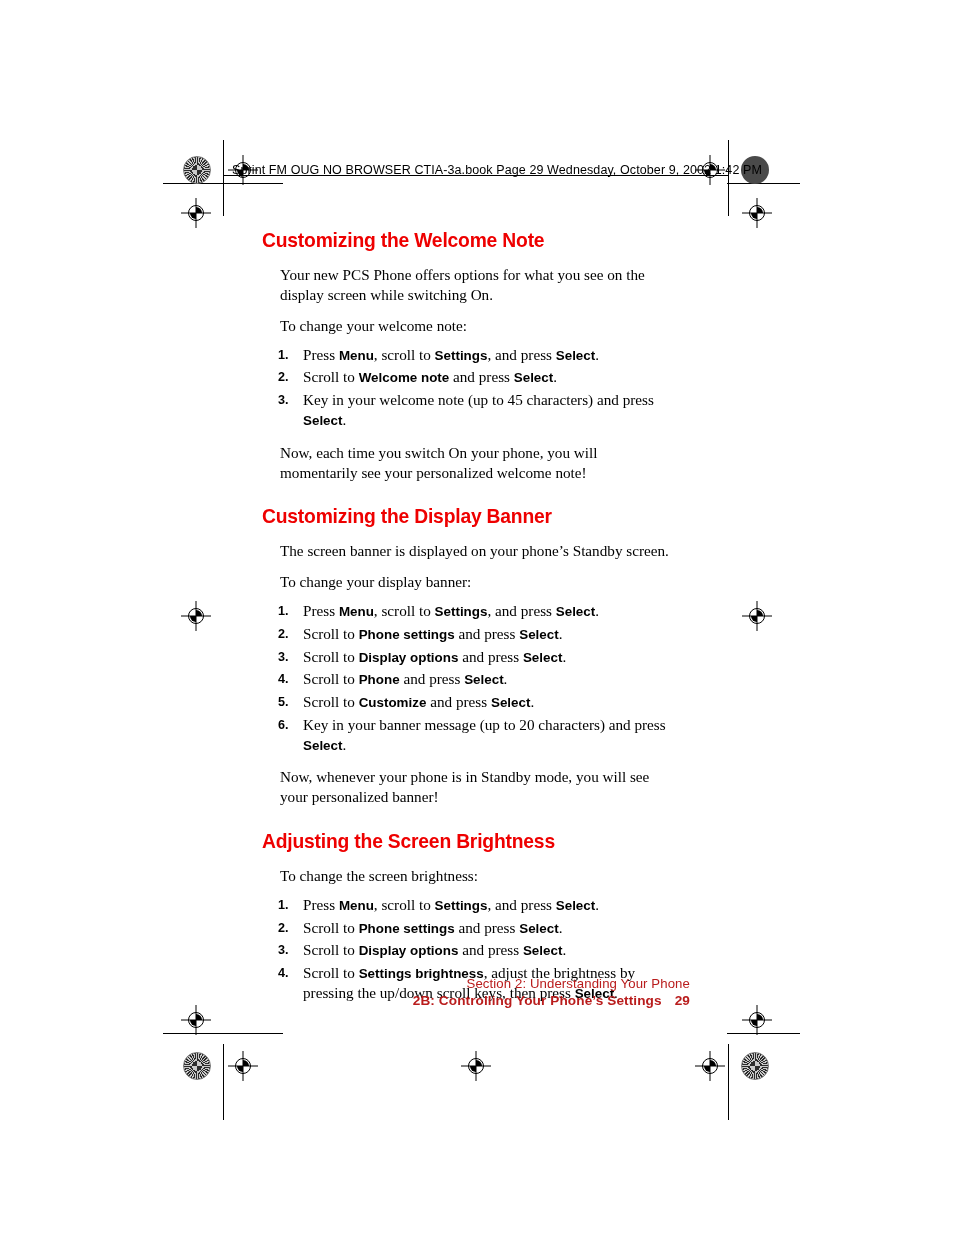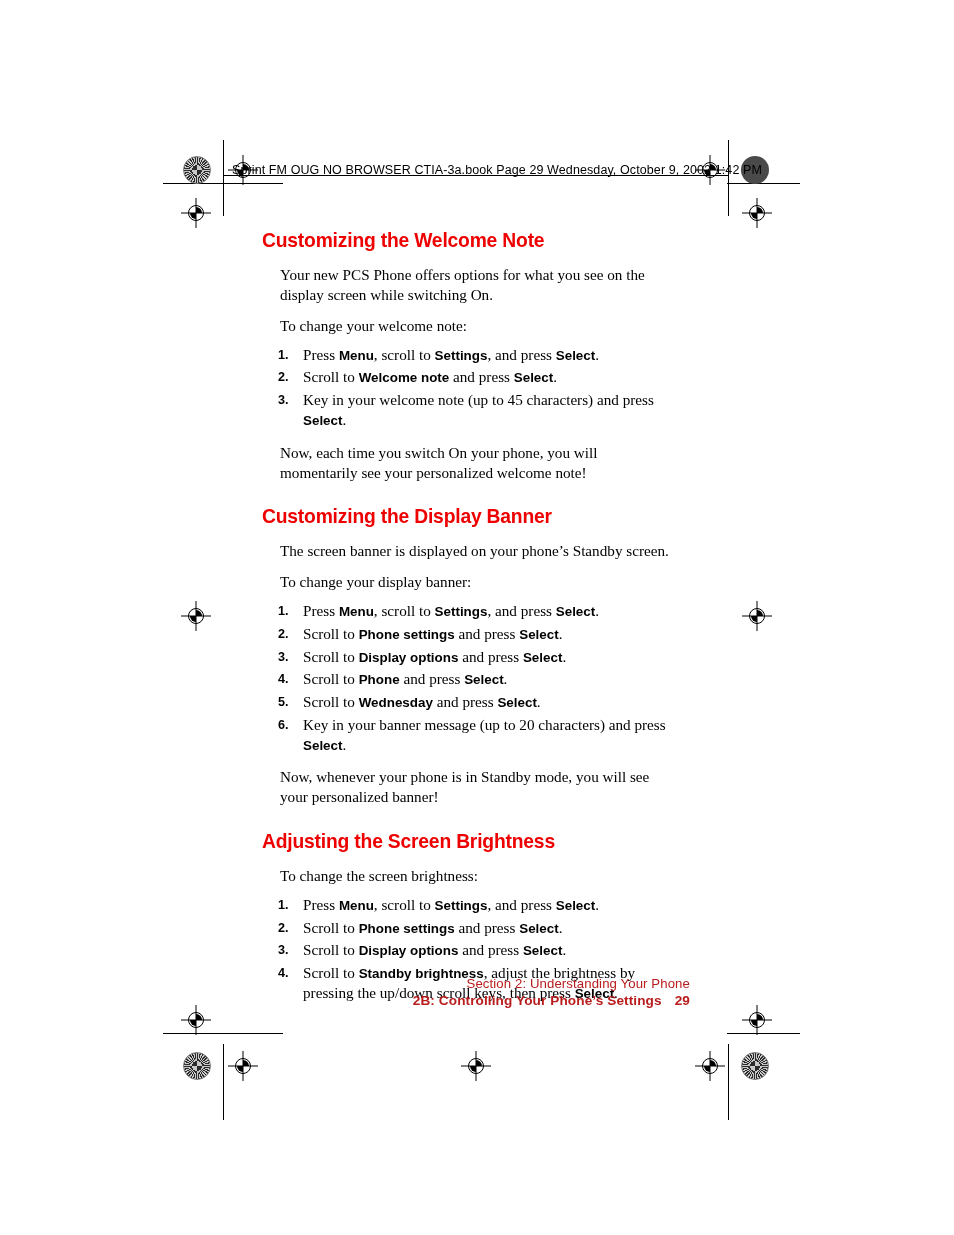--- a/index.html
+++ b/index.html
@@ -269,31 +269,31 @@
     </ol>
     <p class="body">Now, each time you switch On your phone, you will momentarily see your personalized welcome note!</p>
     <h2 class="section-head gap">Customizing the Display Banner</h2>
     <p class="body">The screen banner is displayed on your phone’s Standby screen.</p>
     <p class="body tight">To change your display banner:</p>
     <ol class="steps">
       <li><span class="num">1.</span><span>Press <b>Menu</b>, scroll to <b>Settings</b>, and press <b>Select</b>.</span></li>
       <li><span class="num">2.</span><span>Scroll to <b>Phone settings</b> and press <b>Select</b>.</span></li>
       <li><span class="num">3.</span><span>Scroll to <b>Display options</b> and press <b>Select</b>.</span></li>
       <li><span class="num">4.</span><span>Scroll to <b>Phone</b> and press <b>Select</b>.</span></li>
-      <li><span class="num">5.</span><span>Scroll to <b>Wednesday</b> and press <b>Select</b>.</span></li>
+      <li><span class="num">5.</span><span>Scroll to <b>Customize</b> and press <b>Select</b>.</span></li>
       <li><span class="num">6.</span><span>Key in your banner message (up to 20 characters) and press <b>Select</b>.</span></li>
     </ol>
     <p class="body">Now, whenever your phone is in Standby mode, you will see your personalized banner!</p>
     <h2 class="section-head gap">Adjusting the Screen Brightness</h2>
     <p class="body tight">To change the screen brightness:</p>
     <ol class="steps">
       <li><span class="num">1.</span><span>Press <b>Menu</b>, scroll to <b>Settings</b>, and press <b>Select</b>.</span></li>
       <li><span class="num">2.</span><span>Scroll to <b>Phone settings</b> and press <b>Select</b>.</span></li>
       <li><span class="num">3.</span><span>Scroll to <b>Display options</b> and press <b>Select</b>.</span></li>
-      <li><span class="num">4.</span><span>Scroll to <b>Standby brightness</b>, adjust the brightness by pressing the up/down scroll keys, then press <b>Select</b>.</span></li>
+      <li><span class="num">4.</span><span>Scroll to <b>Settings brightness</b>, adjust the brightness by pressing the up/down scroll keys, then press <b>Select</b>.</span></li>
     </ol>
   </div>
 
 <div class="footer">
   <div class="f-line1">Section 2: Understanding Your Phone</div>
   <div class="f-line2">
     <span>2B: Controlling Your Phone’s Settings</span><span class="f-page">29</span>
   </div>
 </div>
 

